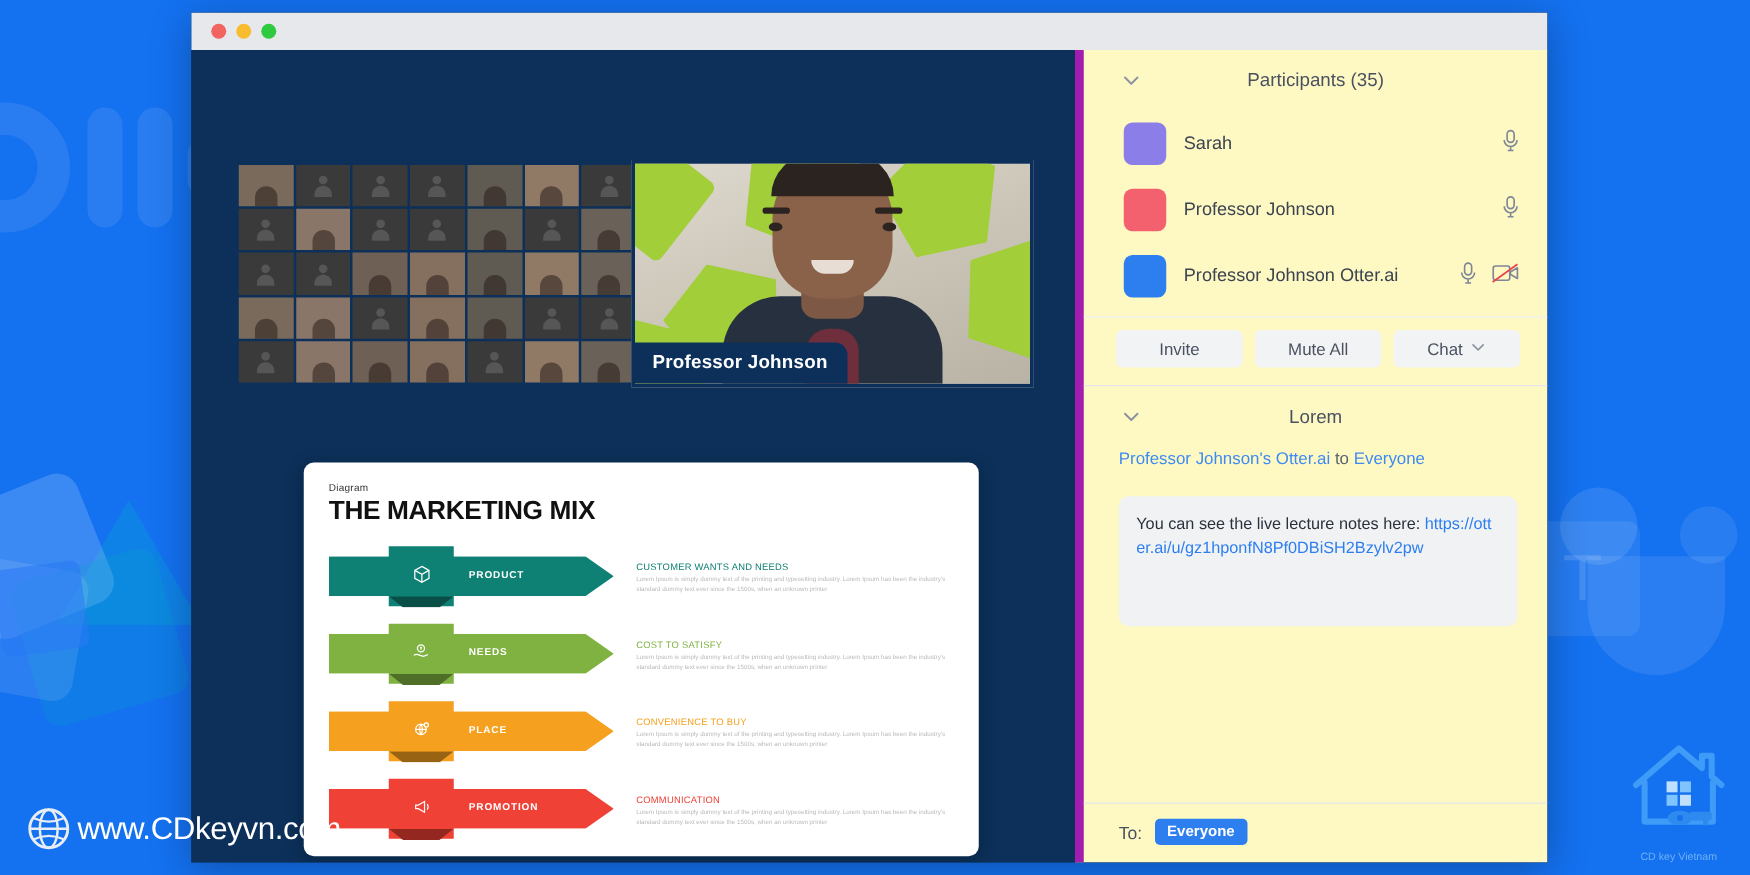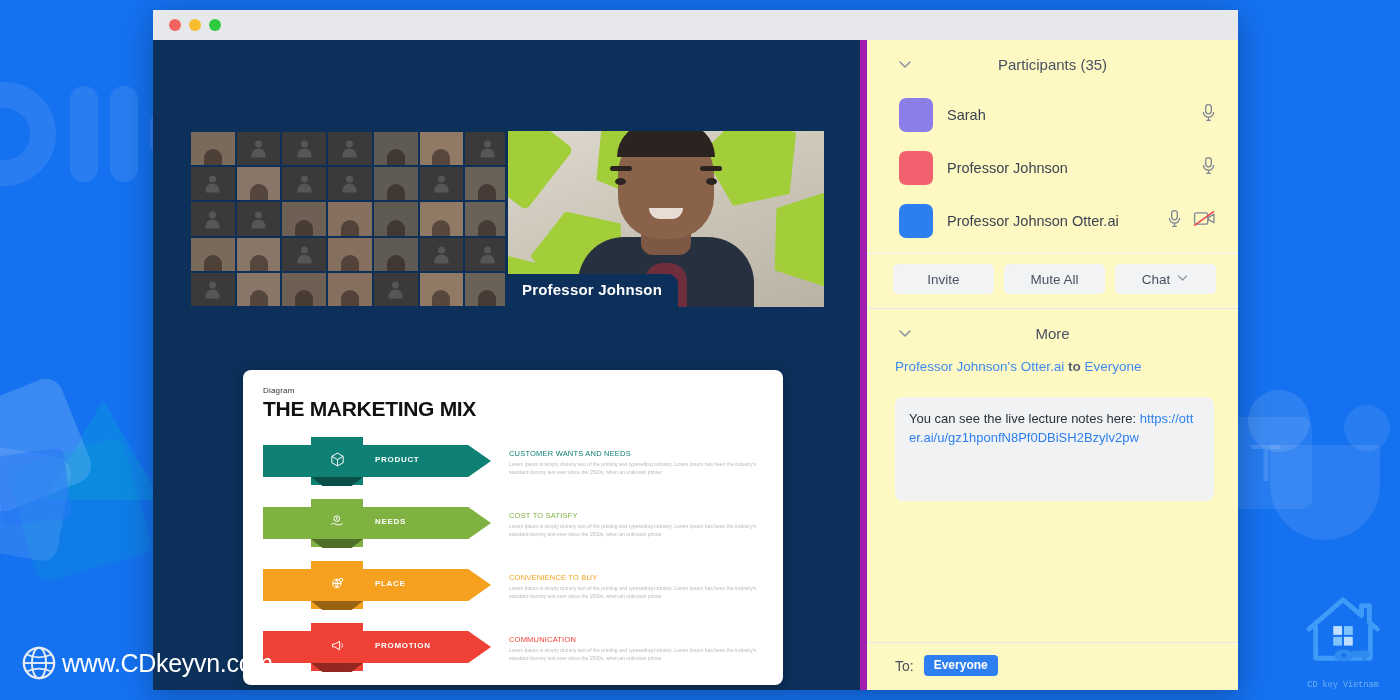--- a/index.html
+++ b/index.html
@@ -213,21 +213,21 @@
   }
   .pbtn {
     flex:1; height:30px; border-radius:5px; background:#F2F3F5; border:none;
     font-family:"Liberation Sans", sans-serif; font-size:13.5px; color:#4A5160;
     display:flex; align-items:center; justify-content:center; gap:6px; cursor:pointer;
   }
 
   .chat-section { flex:1; display:flex; flex-direction:column; min-height:0;
                   border-top:1px solid #E4E6EA; }
   .chat-meta { padding:2px 20px 6px 28px; font-size:13.5px; color:#3D8BF2; }
-  .chat-meta .to-word { color:#5B6270;font-weight:bold; }
+  .chat-meta .to-word { color:#5B6270; }
   .bubble {
     margin:17px 24px 0 28px; background:#F1F2F4; border-radius:8px;
     padding:12px 14px 16px 14px; min-height:104px;
     font-size:13px; line-height:1.48; color:#2B313C;
   }
   .bubble a { color:#2D7FF0; text-decoration:none; word-break:break-all; }
   .chat-footer {
     border-top:1px solid #E4E6EA; padding:12px 20px 14px 28px;
     display:flex; align-items:center; gap:10px; margin-top:auto;
   }
@@ -240,21 +240,21 @@
   
   .site-wm {
     position:absolute; left:20px; bottom:18px; display:flex; align-items:center; gap:4px;
     color:#fff; font-size:25px; letter-spacing:-.3px; z-index:40;
   }
   .globe-ico { width:38px; height:38px; flex:0 0 38px; }
   .brand-logo {
     position:absolute; right:14px; bottom:10px; width:86px; height:96px; z-index:40;
     display:flex; flex-direction:column; align-items:center; justify-content:flex-end;
   }
-  .brand-caption { font-size:8.5px; color:#6FB0F5; margin-top:6px;font-family:Liberation Mono, monospace; }
+  .brand-caption { font-size:8.5px; color:#6FB0F5; margin-top:6px; }
 </style>
 </head>
 <body>
 
 <div class="bg-layer">
   <div class="otter-mark">
     <div class="otter-ring"></div>
     <div class="otter-bar b1"></div>
     <div class="otter-bar b2"></div>
     <div class="otter-bar b3"></div>
@@ -567,21 +567,21 @@
           </button>
         </div>
 
       <div class="chat-section">
         <div class="panel-header">
           <span class="chev">
             <svg viewBox="0 0 16 16" width="16" height="16">
                 <path d="M3 6l5 5 5-5" fill="none" stroke="#8C93A1" stroke-width="1.6" stroke-linecap="round" stroke-linejoin="round"></path>
               </svg>
           </span>
-          <div class="panel-header-title">More</div>
+          <div class="panel-header-title">Lorem</div>
         </div>
 
         <div class="chat-meta">
           <span>Professor Johnson's Otter.ai</span>
           <span class="to-word">to</span>
           <span>Everyone</span>
         </div>
 
         <div class="bubble">
           <span>You can see the live lecture notes here: </span><a href="#">https://otter.ai/u/gz1hponfN8Pf0DBiSH2Bzylv2pw</a>

